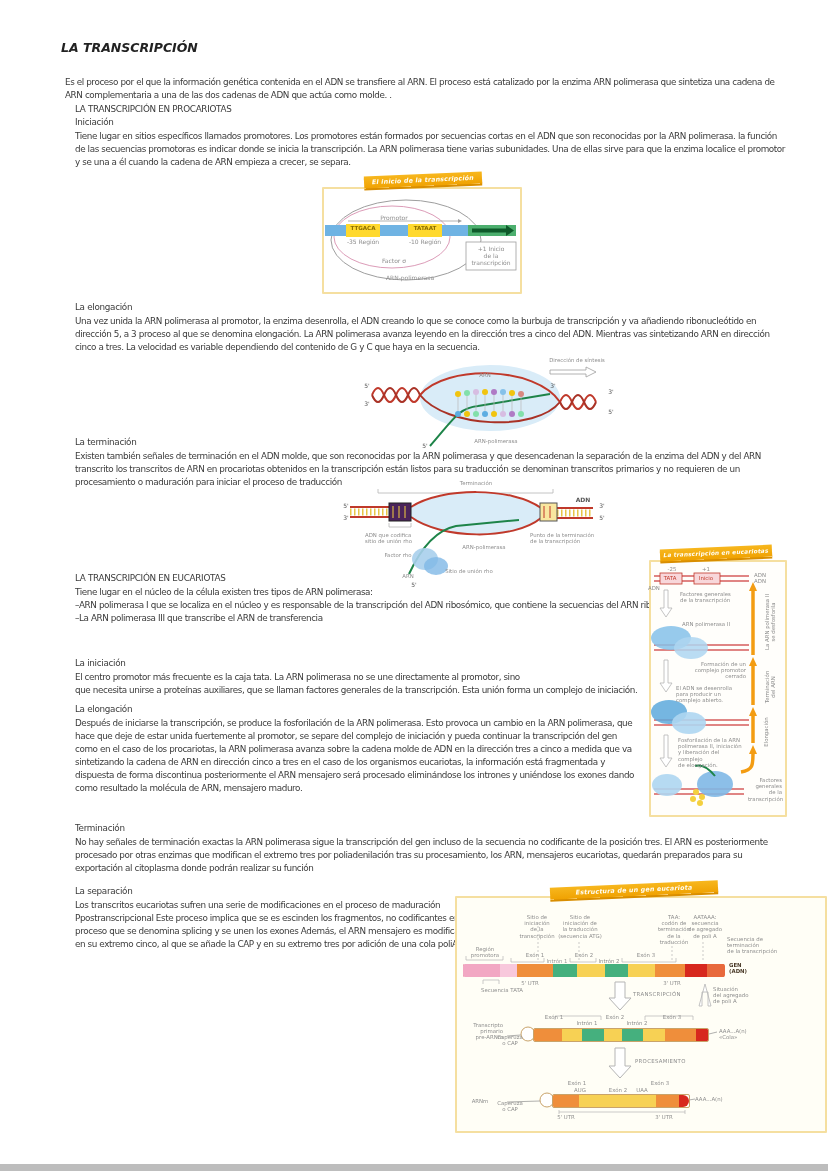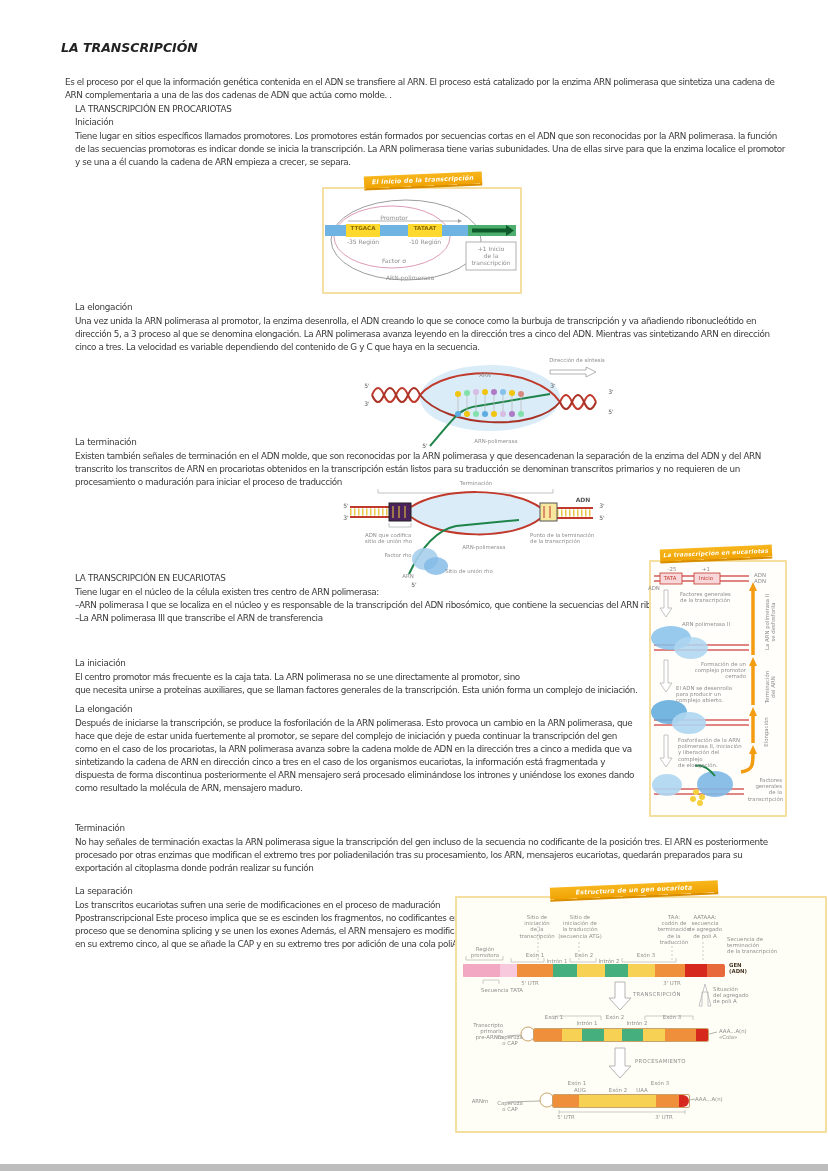--- a/index.html
+++ b/index.html
@@ -43,21 +43,21 @@
   <div class="abs h" style="left:75px;top:117px;">Iniciación</div>
   <div class="abs bt" style="left:75px;top:130px;width:712px;">Tiene lugar en sitios específicos llamados promotores. Los promotores están formados por secuencias cortas en el ADN que son reconocidas por la ARN polimerasa. la función de las secuencias promotoras es indicar donde se inicia la transcripción. La ARN polimerasa tiene varias subunidades. Una de ellas sirve para que la enzima localice el promotor y se una a él cuando la cadena de ARN empieza a crecer, se separa.</div>
 
   <div class="abs h" style="left:75px;top:302px;">La elongación</div>
   <div class="abs bt" style="left:75px;top:315px;width:714px;">Una vez unida la ARN polimerasa al promotor, la enzima desenrolla, el ADN creando lo que se conoce como la burbuja de transcripción y va añadiendo ribonucleótido en dirección 5, a 3 proceso al que se denomina elongación. La ARN polimerasa avanza leyendo en la dirección tres a cinco del ADN. Mientras vas sintetizando ARN en dirección cinco a tres. La velocidad es variable dependiendo del contenido de G y C que haya en la secuencia.</div>
 
   <div class="abs h" style="left:75px;top:437px;text-align:center;">La terminación</div>
   <div class="abs bt" style="left:75px;top:450px;width:714px;">Existen también señales de terminación en el ADN molde, que son reconocidas por la ARN polimerasa y que desencadenan la separación de la enzima del ADN y del ARN transcrito los transcritos de ARN en procariotas obtenidos en la transcripción están listos para su traducción se denominan transcritos primarios y no requieren de un procesamiento o maduración para iniciar el proceso de traducción</div>
 
   <div class="abs h" style="left:75px;top:573px;">LA TRANSCRIPCIÓN EN EUCARIOTAS</div>
-  <div class="abs bt" style="left:75px;top:586px;width:580px;">Tiene lugar en el núcleo de la célula existen tres centro de ARN polimerasa:</div>
+  <div class="abs bt" style="left:75px;top:586px;width:580px;">Tiene lugar en el núcleo de la célula existen tres tipos de ARN polimerasa:</div>
   <div class="abs bt nw" style="left:75px;top:599px;">–ARN polimerasa I que se localiza en el núcleo y es responsable de la transcripción del ADN ribosómico, que contiene la secuencias del ARN ribosómico</div>
   <div class="abs bt nw" style="left:75px;top:612px;">–La ARN polimerasa III que transcribe el ARN de transferencia</div>
 
   <div class="abs h" style="left:75px;top:658px;">La iniciación</div>
   <div class="abs bt pre" style="left:75px;top:671px;width:580px;">El centro promotor más frecuente es la caja tata. La ARN polimerasa no se une directamente al promotor, sino
 que necesita unirse a proteínas auxiliares, que se llaman factores generales de la transcripción. Esta unión forma un complejo de iniciación.</div>
 
   <div class="abs h" style="left:75px;top:704px;">La elongación</div>
   <div class="abs bt" style="left:75px;top:717px;width:562px;">Después de iniciarse la transcripción, se produce la fosforilación de la ARN polimerasa. Esto provoca un cambio en la ARN polimerasa, que hace que deje de estar unida fuertemente al promotor, se separe del complejo de iniciación y pueda continuar la transcripción del gen como en el caso de los procariotas, la ARN polimerasa avanza sobre la cadena molde de ADN en la dirección tres a cinco a medida que va sintetizando la cadena de ARN en dirección cinco a tres en el caso de los organismos eucariotas, la información está fragmentada y dispuesta de forma discontinua posteriormente el ARN mensajero será procesado eliminándose los intrones y uniéndose los exones dando como resultado la molécula de ARN, mensajero maduro.</div>
 

